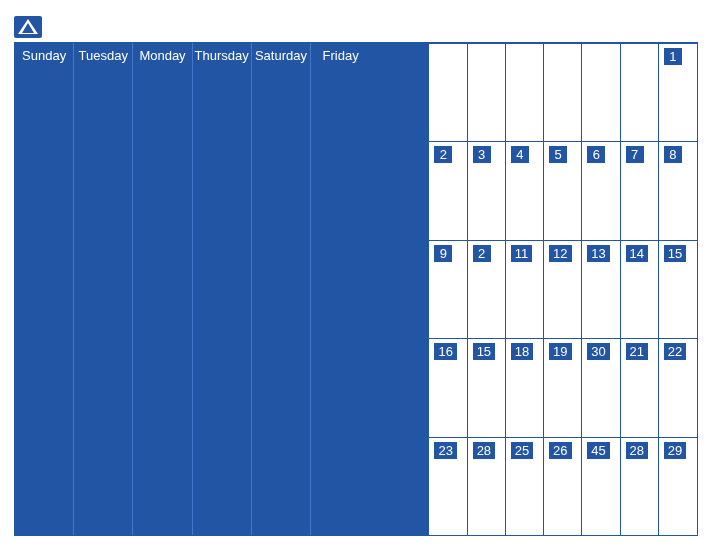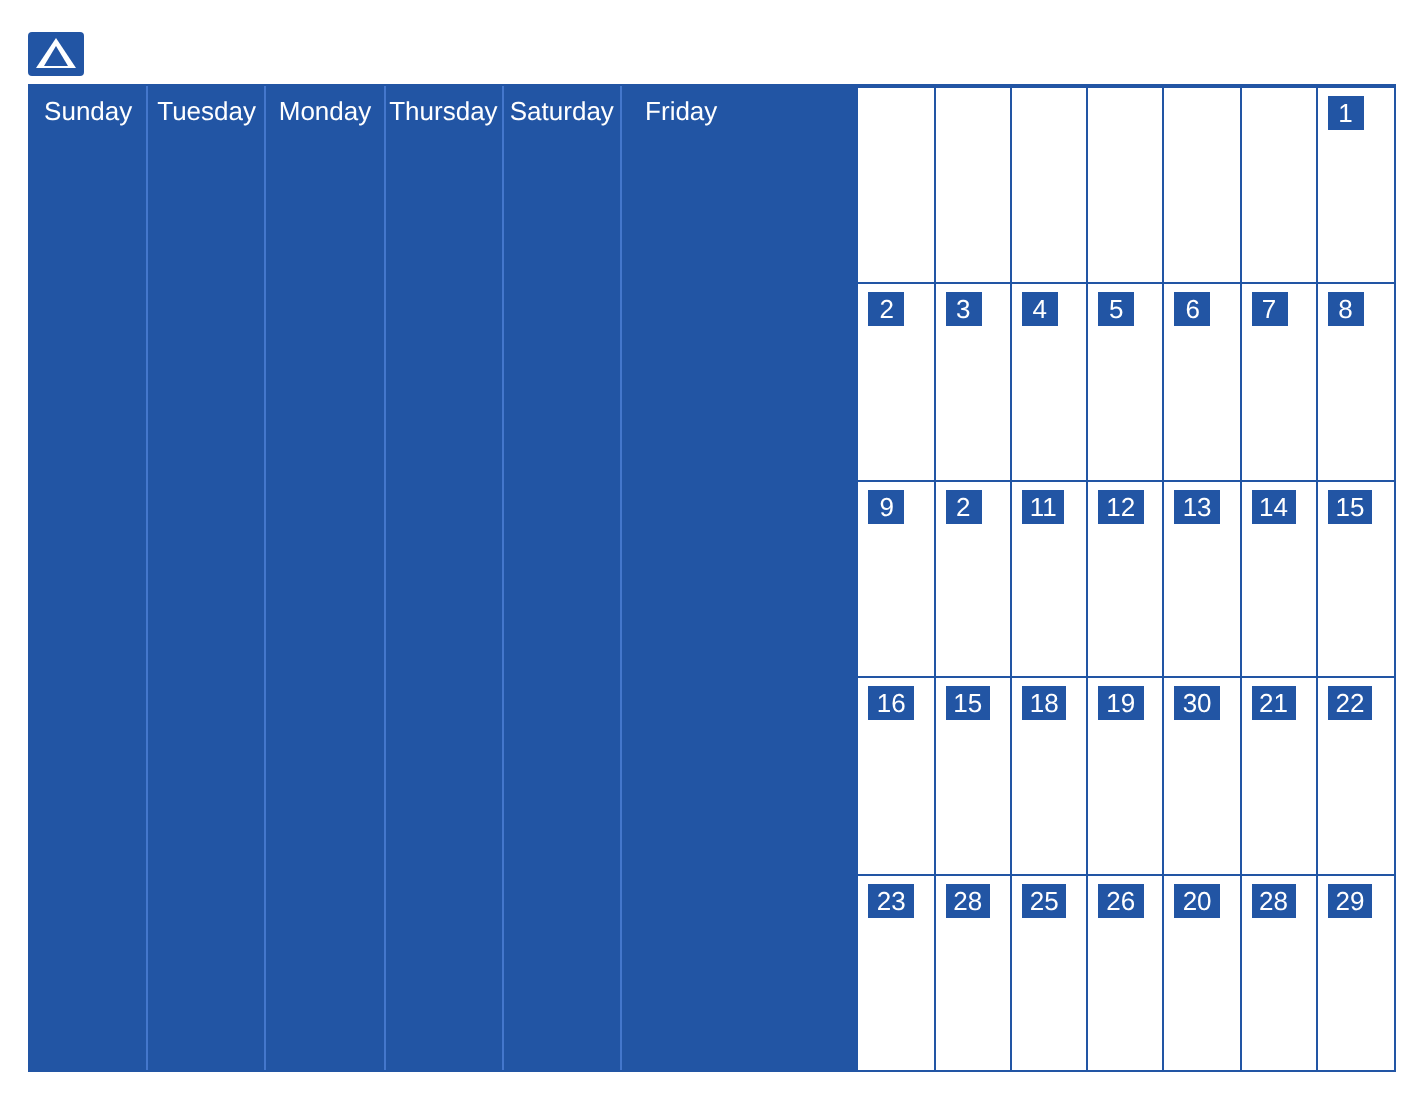--- a/index.html
+++ b/index.html
@@ -243,21 +243,21 @@
         <div class="day-cell">
           <div class="day-number">28</div>
         </div>
         <div class="day-cell">
           <div class="day-number">25</div>
         </div>
         <div class="day-cell">
           <div class="day-number">26</div>
         </div>
         <div class="day-cell">
-          <div class="day-number">20</div>
+          <div class="day-number">45</div>
         </div>
         <div class="day-cell">
           <div class="day-number">28</div>
         </div>
         <div class="day-cell">
           <div class="day-number">29</div>
         </div>
       </div>
     </div>
 </div>

